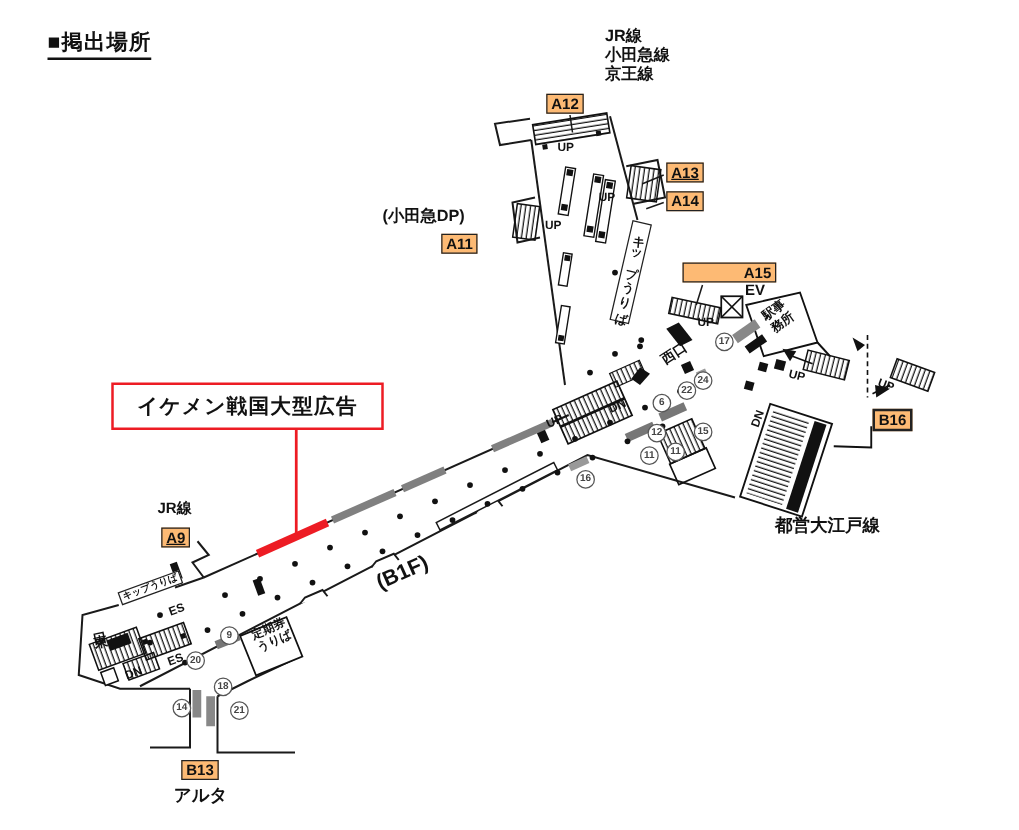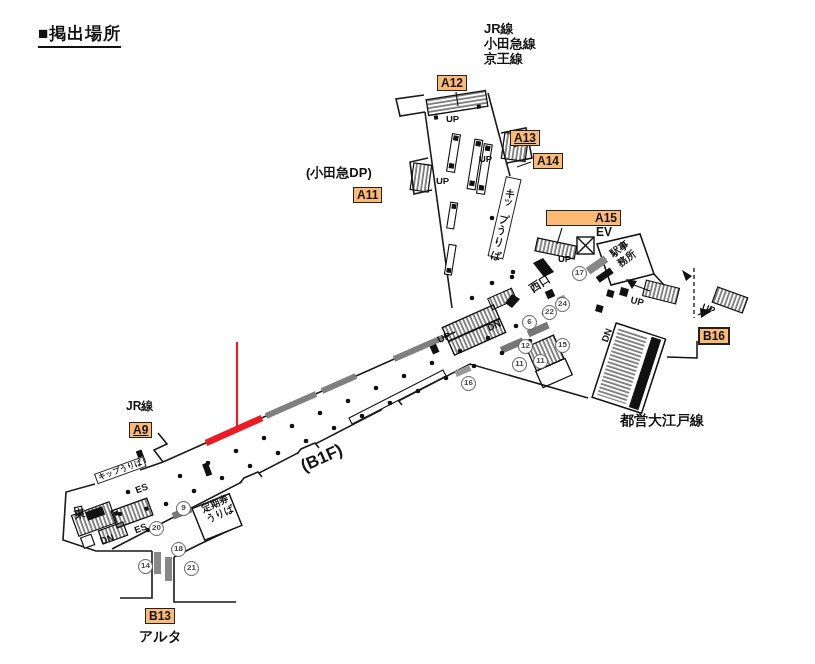--- a/index.html
+++ b/index.html
@@ -220,29 +220,32 @@
     <line x1="266" y1="416" x2="316" y2="394"></line>
     <line x1="322" y1="391" x2="356" y2="376"></line>
     <line x1="394" y1="359" x2="442" y2="338"></line>
   </g>
   <line x1="206" y1="443" x2="262" y2="418" stroke="#ed1c24" stroke-width="6.5"></line>
   <line x1="237" y1="342" x2="237" y2="428" stroke="#ed1c24" stroke-width="2.2"></line>
 </svg>
 
 <div class="lbl title">■掲出場所</div>
 
+<div class="callout-box">
+  <span>イケメン戦国大型広告</span>
+</div>
 
 <div class="lbl" style="left:484px;top:22px;font-size:13px;">
   <div>JR線</div>
   <div>小田急線</div>
   <div>京王線</div>
 </div>
 
 <div class="box-label" style="left:437px;top:75px;">A12</div>
-<div class="box-label" style="left:510px;top:130px;text-decoration:underline;">A13</div>
+<div class="box-label" style="left:533px;top:130px;text-decoration:underline;">A13</div>
 <div class="box-label" style="left:533px;top:153px;">A14</div>
 <div class="box-label" style="left:546px;top:210px;padding-left:48px;">A15</div>
 <div class="box-label" style="left:353px;top:187px;">A11</div>
 <div class="box-label" style="left:129px;top:422px;text-decoration:underline;">A9</div>
 <div class="box-label" style="left:145px;top:608px;">B13</div>
 <div class="box-label" style="left:698px;top:327px;border-width:2px;">B16</div>
 
 <div class="lbl" style="left:306px;top:166px;font-size:13px;">(小田急DP)</div>
 <div class="lbl" style="left:126px;top:400px;font-size:12px;">JR線</div>
 <div class="lbl" style="left:139px;top:628px;font-size:14px;">アルタ</div>

